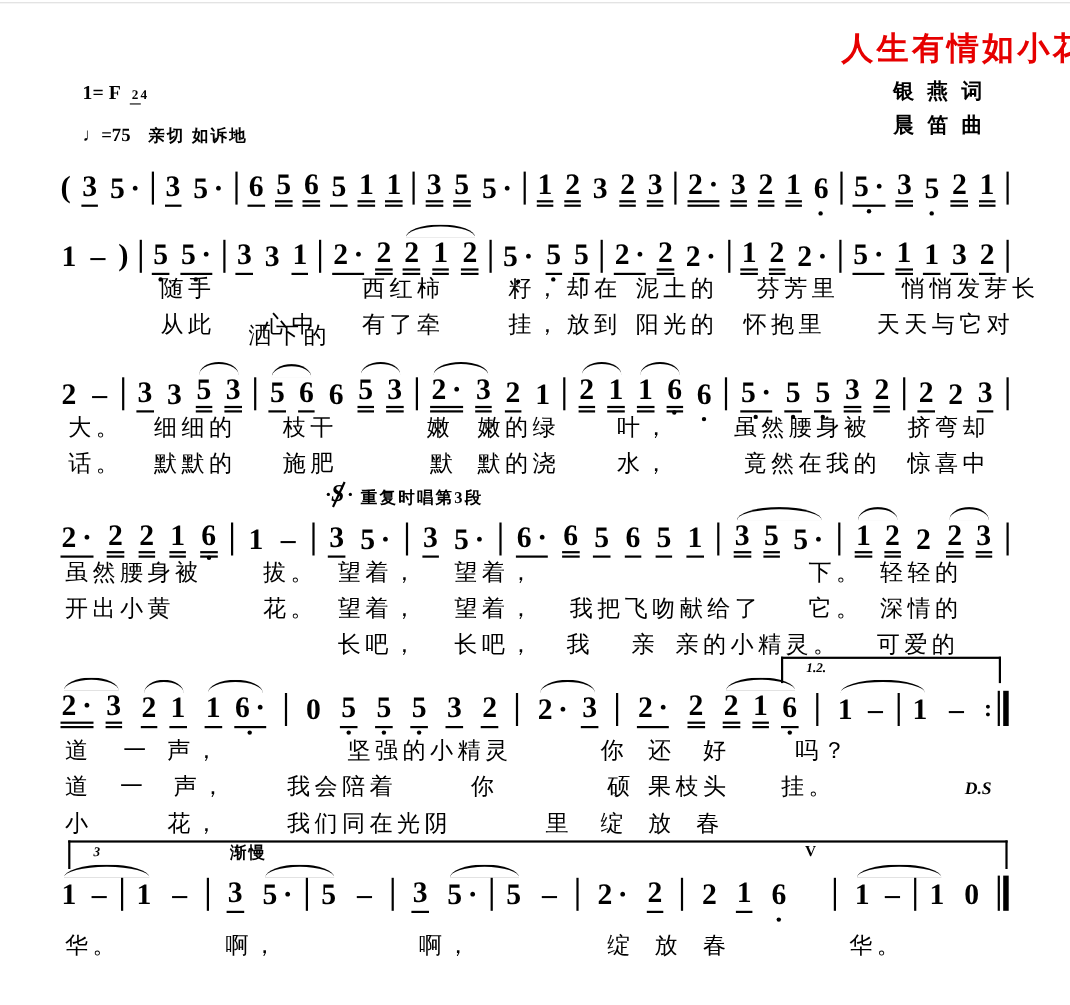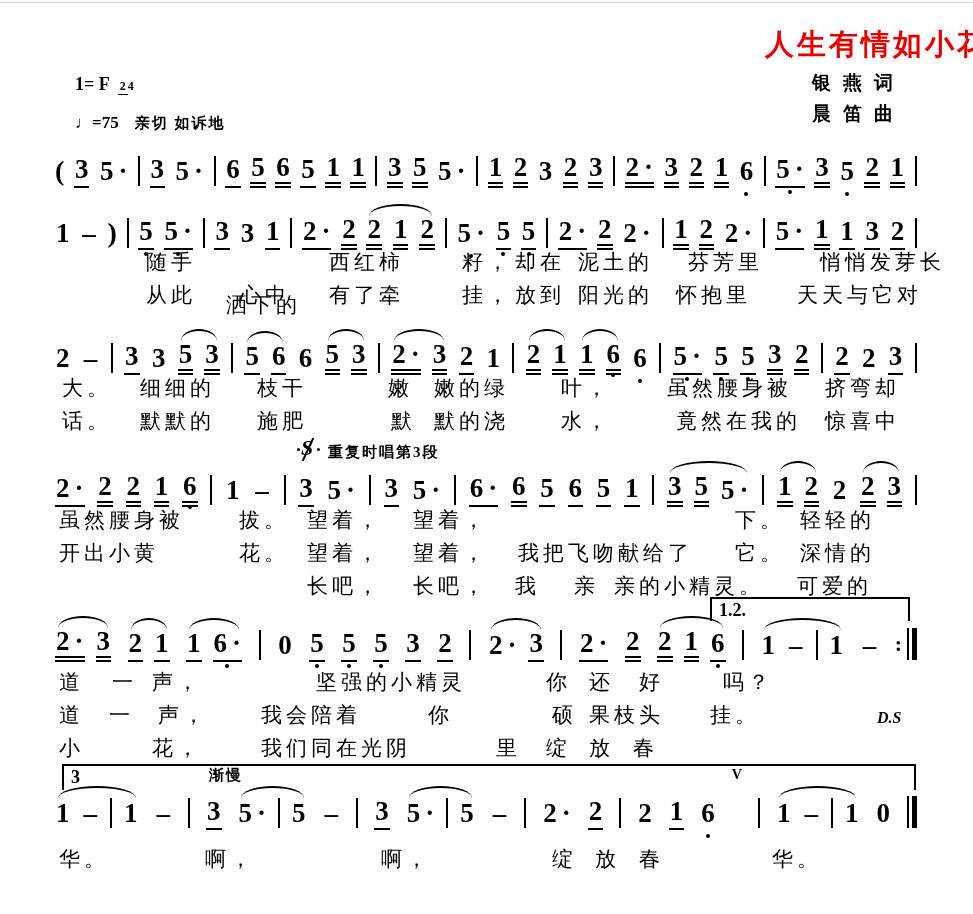--- a/index.html
+++ b/index.html
@@ -44,21 +44,21 @@
   .lyric{position:absolute;font-size:21px;letter-spacing:4px;white-space:nowrap;}
 
   
   .segno{position:absolute;left:299px;top:438px;width:18px;height:24px;}
   .segno .s{position:absolute;left:2px;top:-3px;font-style:italic;font-weight:bold;font-size:22px;}
   .segno .sl{position:absolute;left:8px;top:-1px;width:2px;height:25px;background:#000;transform:rotate(25deg);}
   .segno .dt{position:absolute;width:3px;height:3px;border-radius:50%;background:#000;top:10px;}
   .segno .d1{left:-2px;} .segno .d2{right:-3px;}
   .segno-label{position:absolute;left:328px;top:443px;font-weight:bold;font-size:15px;letter-spacing:2px;}
   .volta{position:absolute;border-top:2px solid #000;border-left:2px solid #000;border-right:2px solid #000;}
-  .volta .vlabel{position:absolute;left:7px;top:1px;font-weight:bold;font-size:18px;}
+  .volta .vlabel{position:absolute;left:21px;top:1px;font-style:italic;font-weight:bold;font-size:12px;}
   .volta12{left:710px;top:597px;width:196px;height:22px;}
   .volta3{left:62px;top:764px;width:850px;height:24px;}
   .ritard{position:absolute;left:145px;top:0px;font-weight:bold;font-size:15px;letter-spacing:2px;}
   .ds{position:absolute;left:877px;top:709px;font-style:italic;font-weight:bold;font-size:16px;}
 </style>
 </head>
 <body>
 
 <div class="page" id="page">
   <div class="topline"></div>

